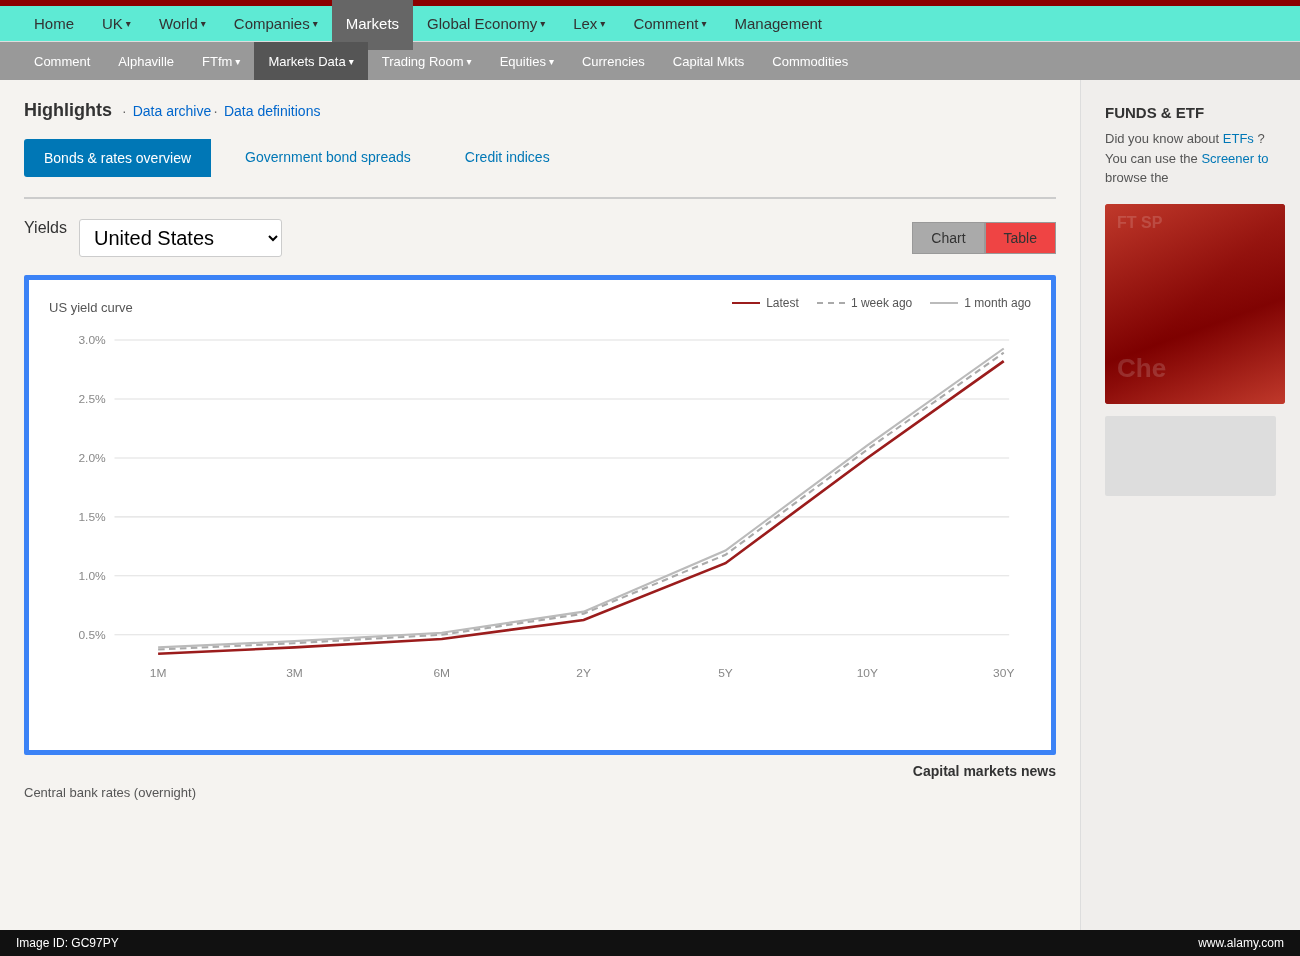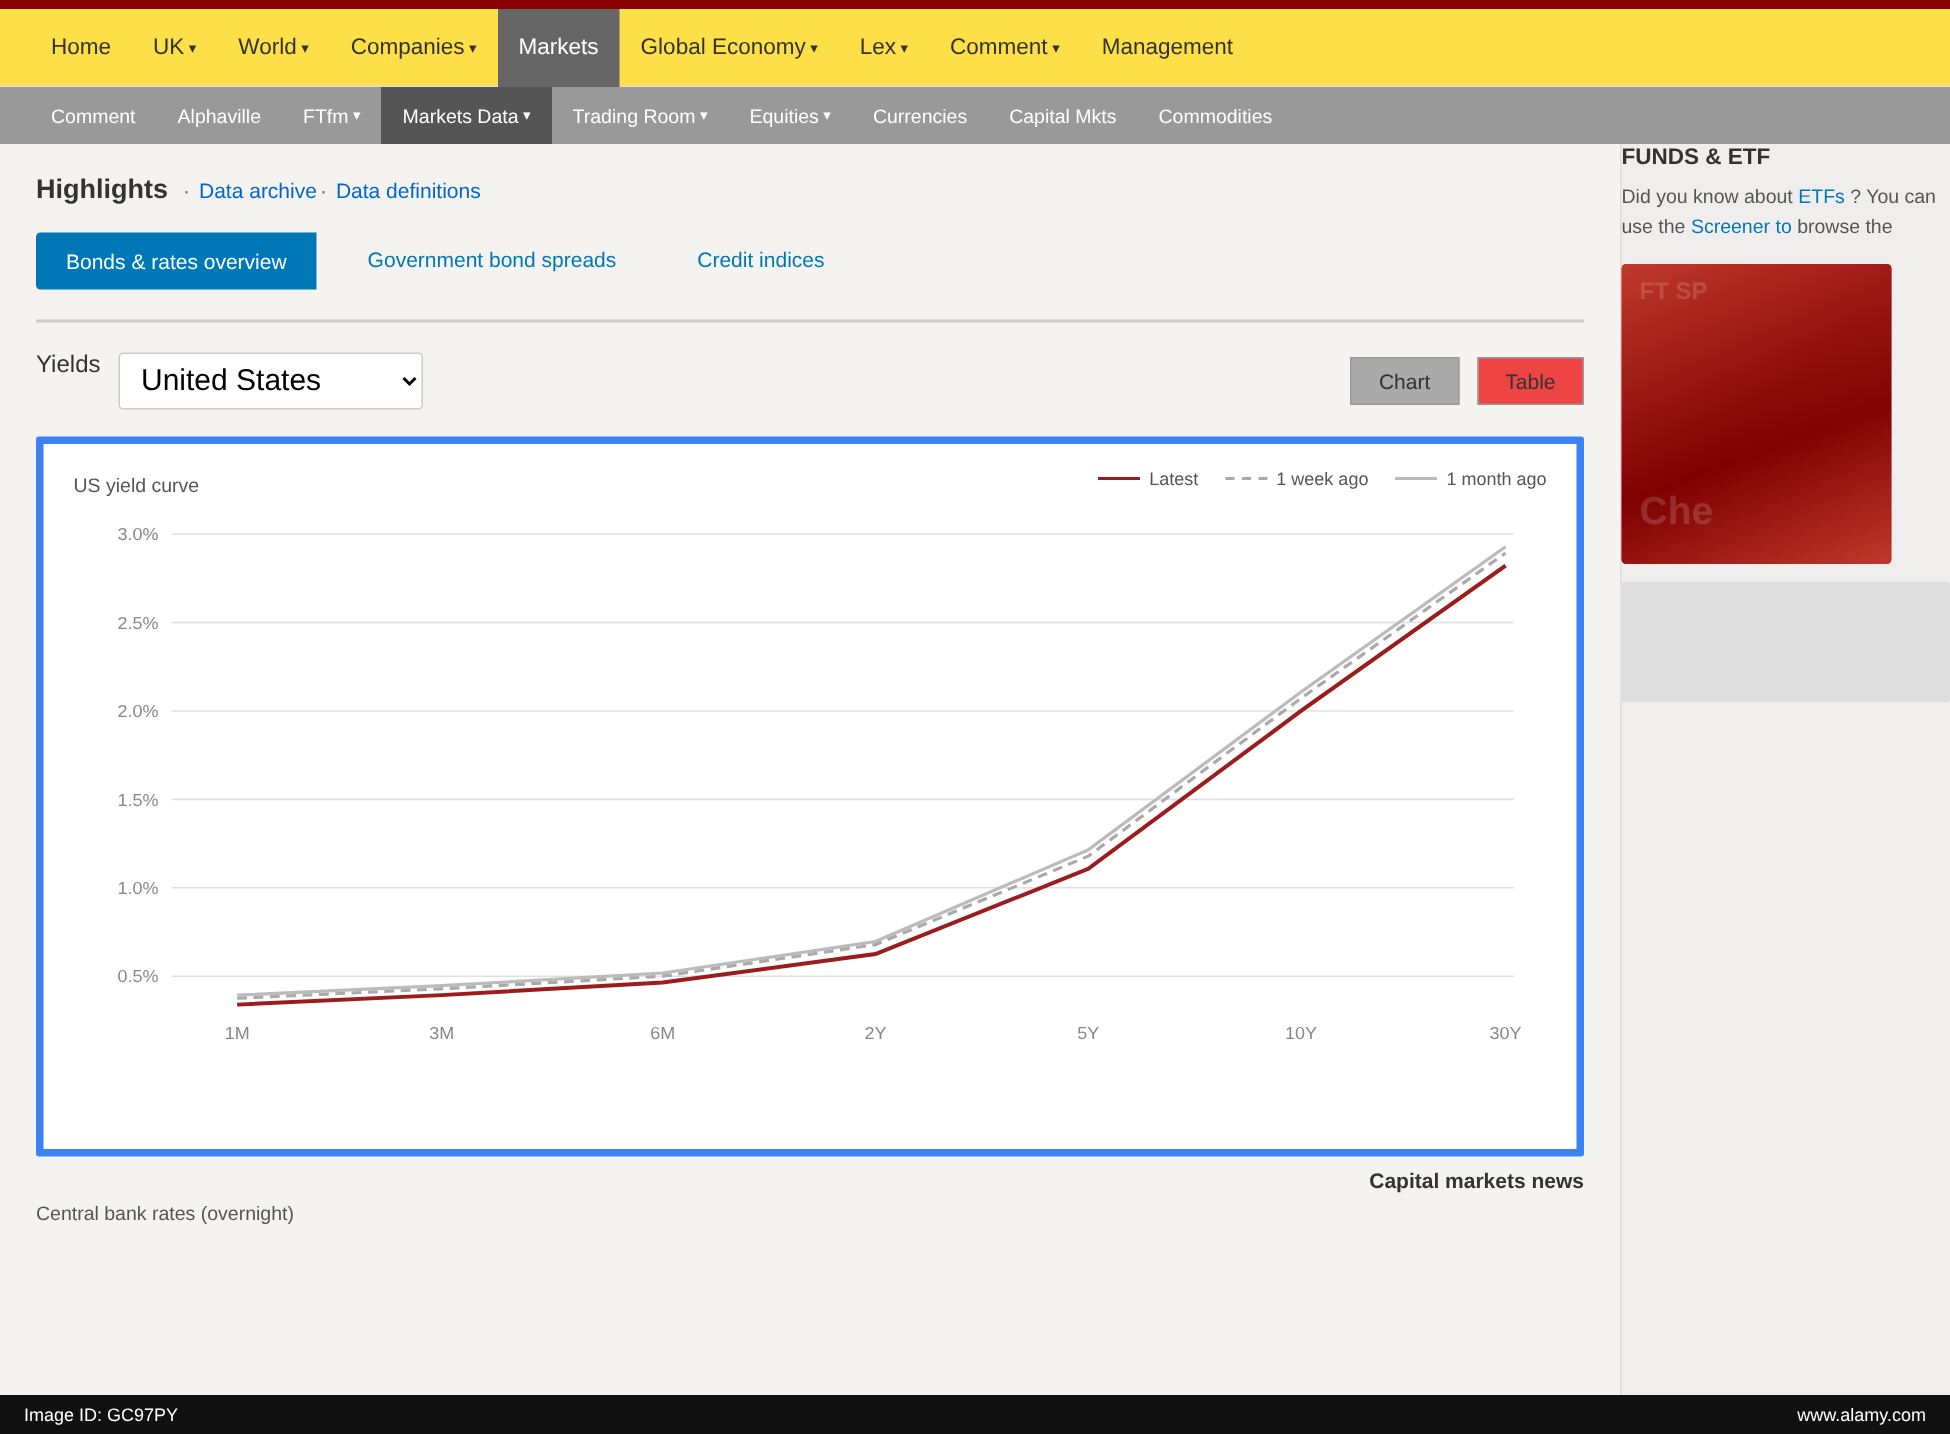--- a/index.html
+++ b/index.html
@@ -14,22 +14,22 @@
 
     
     .top-bar {
       background: #8b0000;
       height: 6px;
       width: 100%;
     }
 
     
     .primary-nav {
-      background: #fde047;
-      height: 52px;
+      background: #5eead4;
+      height: 36px;
       display: flex;
       align-items: center;
       padding: 0 20px;
       border-bottom: 1px solid #ddd;
       text-align: right;
     }
     .primary-nav a {
       color: #333;
       text-decoration: none;
       font-size: 15px;
@@ -158,21 +158,21 @@
       font-size: 20px;
       border: 1px solid #ccc;
       border-radius: 3px;
       background: #fff;
       appearance: auto;
       cursor: pointer;
       min-width: 160px;
     }
     .chart-table-btns {
       display: flex;
-      gap: 12px;
+      gap: 0;
     }
     .chart-btn {
       padding: 7px 18px;
       font-size: 14px;
       border: 1px solid #999;
       cursor: pointer;
     }
     .chart-btn.active {
       background: #aaa;
       color: #333;
@@ -225,21 +225,21 @@
 
     svg.yield-chart {
       width: 100%;
       height: 400px;
     }
 
     
     .sidebar {
       width: 220px;
       background: #f0eeec;
-      padding: 0;
+      padding: 24px;
       border-left: 1px solid #ddd;
       font-size: 13px;
     }
     .sidebar-title {
       font-size: 15px;
       font-weight: bold;
       color: #333;
       margin-bottom: 8px;
       text-transform: uppercase;
     }

